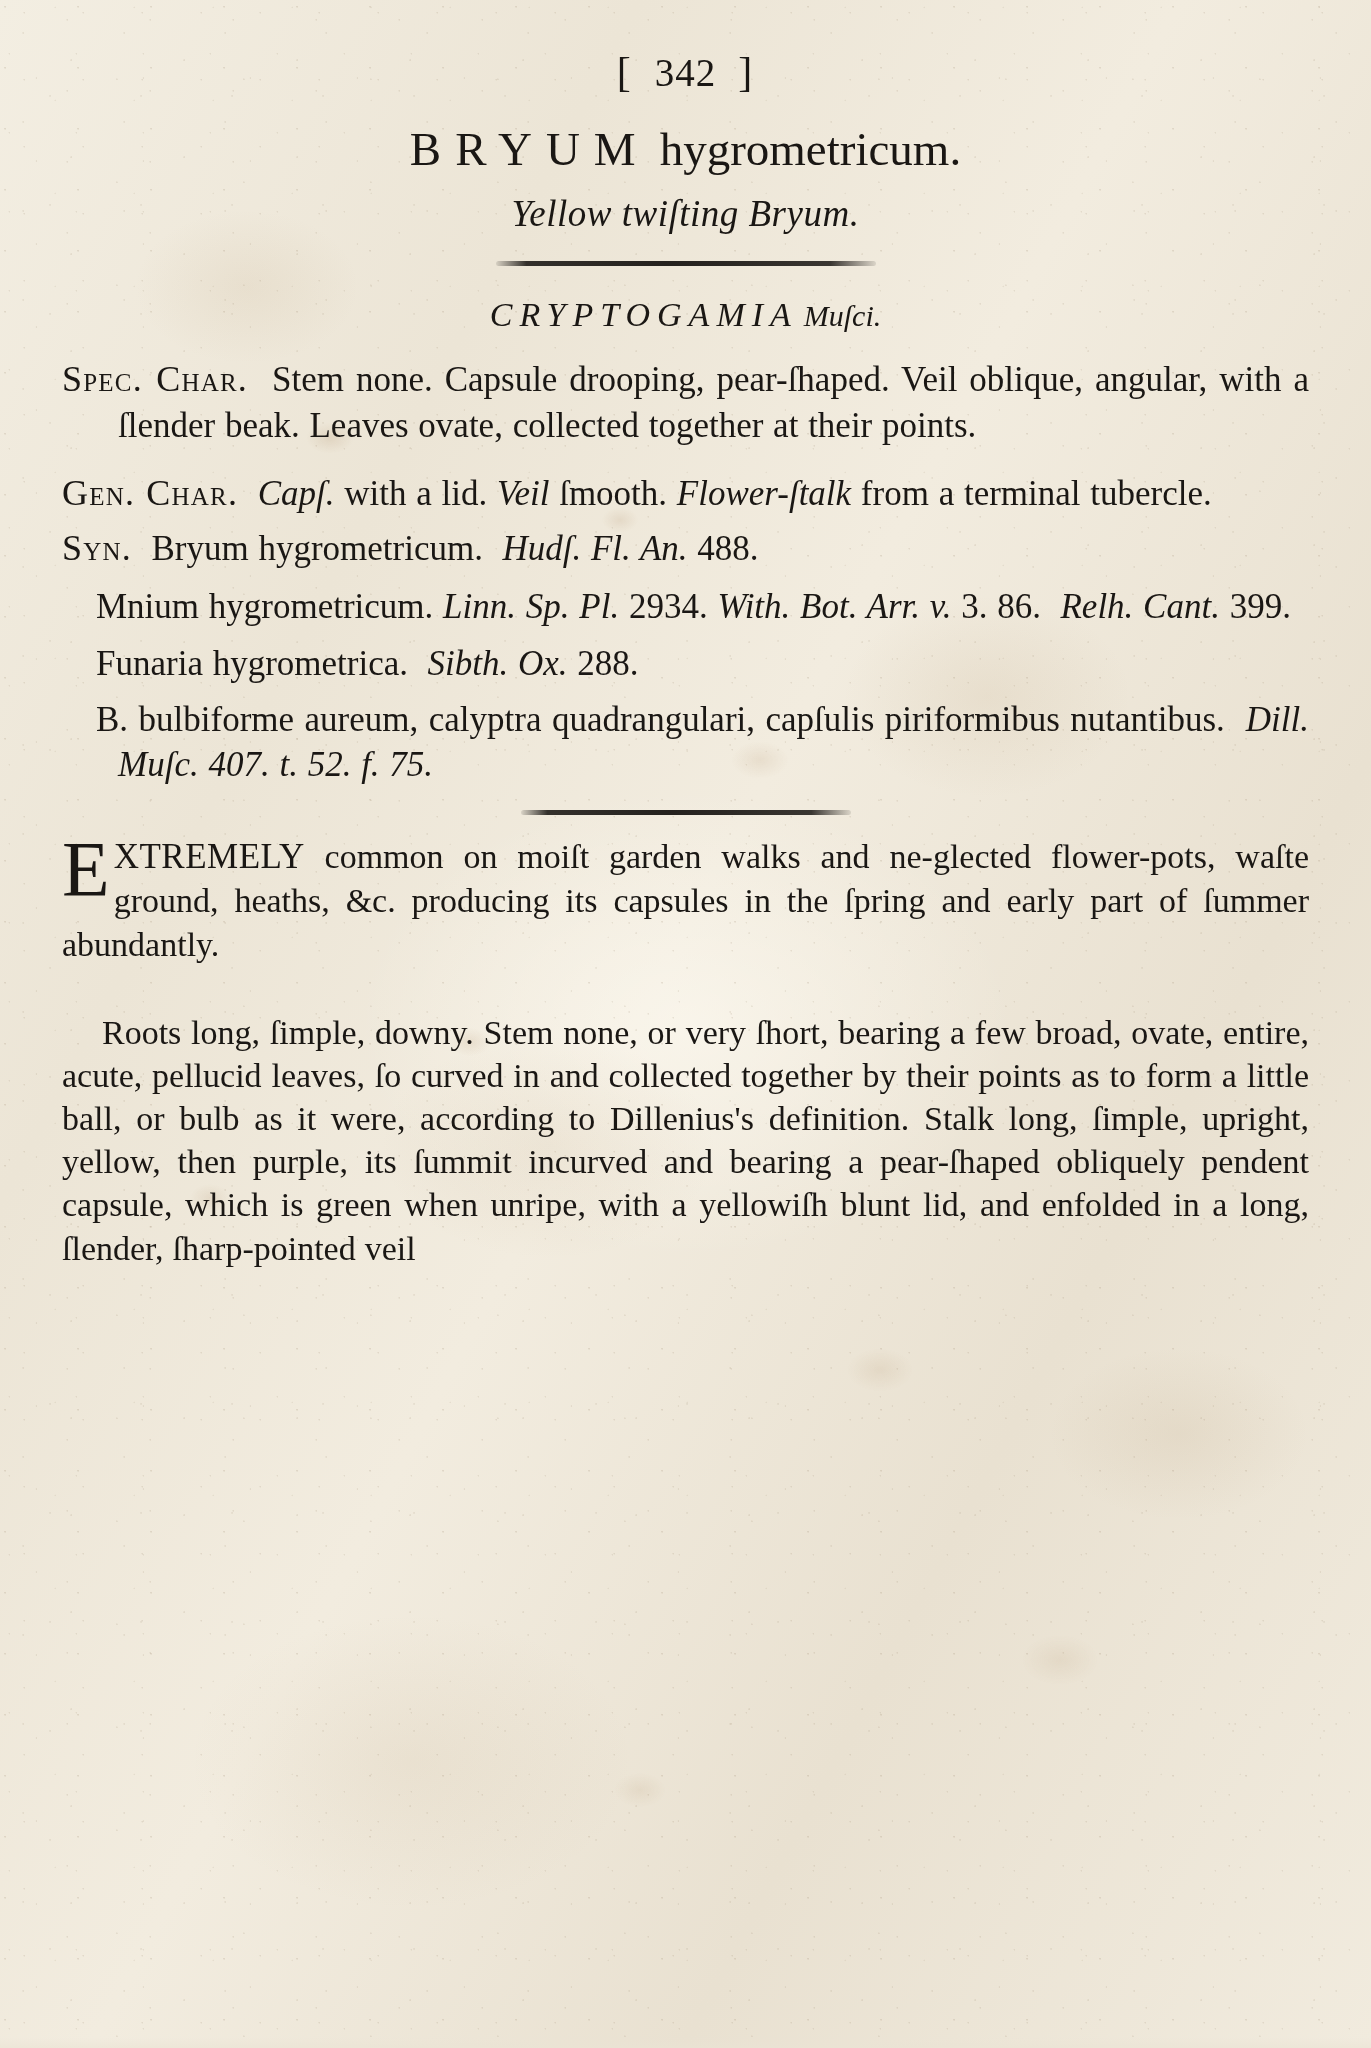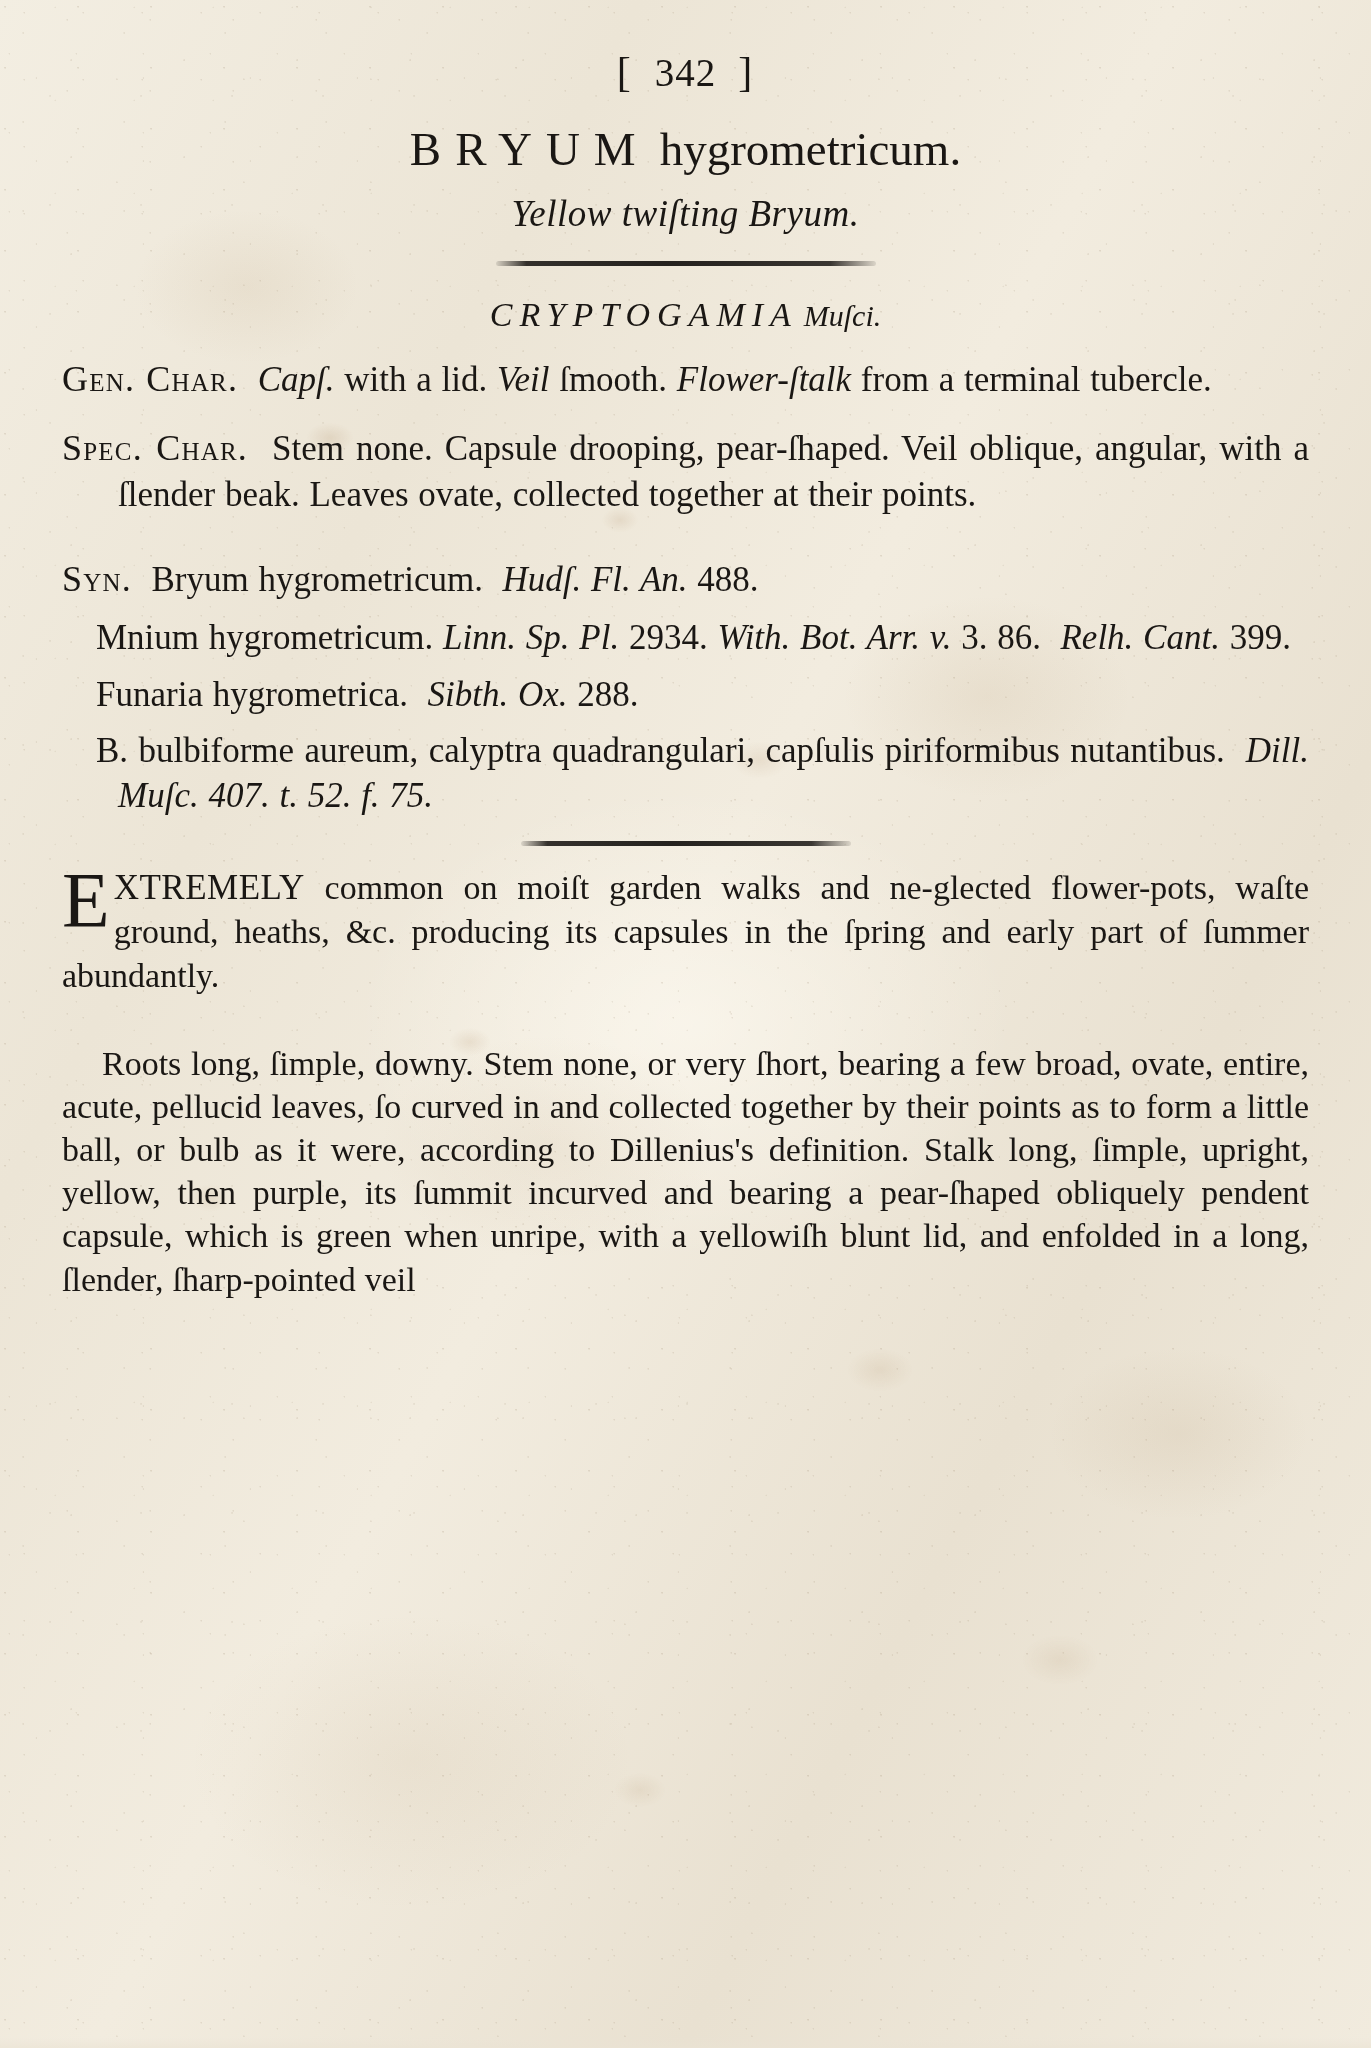--- a/index.html
+++ b/index.html
@@ -133,21 +133,21 @@
   .char-block {
     margin-top: 22px;
     font-size: 35px;
     line-height: 1.30;
     text-indent: -56px;
     padding-left: 56px;
     text-align: justify;
     text-align-last: left;
     word-spacing: 1px;
   }
-  .char-block.syn { margin-top: 39px; }
+  .char-block.syn { margin-top: 8px; }
 
   .sc {
     font-variant: small-caps;
     letter-spacing: 1.2px;
     font-size: 36px;
   }
   .it { font-style: italic; }
 
   .syn-entry {
     margin-top: 12px;
@@ -213,25 +213,25 @@
 
     <div class="english-name">Yellow twiſting Bryum.</div>
 
     <div class="rule"></div>
 
     <div class="class-line">
       <span class="ord">CRYPTOGAMIA</span><span class="sub">Muſci.</span>
     </div>
 
     <div class="char-block">
+      <span class="sc">Spec. Char.</span>&nbsp;&nbsp;<span>Stem none.  Capsule drooping, pear-ſhaped.  Veil oblique, angular, with a ſlender beak.  Leaves ovate, collected together at their points.</span>
+    </div>
+
+    <div class="char-block">
       <span class="sc">Gen. Char.</span>&nbsp;&nbsp;<span class="it">Capſ.</span><span> with a lid. </span><span class="it">Veil</span><span> ſmooth. </span><span class="it">Flower-ſtalk</span><span> from a terminal tubercle.</span>
-    </div>
-
-    <div class="char-block">
-      <span class="sc">Spec. Char.</span>&nbsp;&nbsp;<span>Stem none.  Capsule drooping, pear-ſhaped.  Veil oblique, angular, with a ſlender beak.  Leaves ovate, collected together at their points.</span>
     </div>
 
     <div class="char-block syn">
       <span class="sc">Syn.</span>&nbsp;&nbsp;<span>Bryum hygrometricum.</span>&nbsp;&nbsp;<span class="it">Hudſ. Fl. An.</span>&nbsp;<span>488.</span>
     </div>
 
     <div class="syn-entry">
       <span>Mnium hygrometricum.</span>&nbsp;<span class="it">Linn. Sp. Pl.</span>&nbsp;<span>2934.</span>&nbsp;<span class="it">With. Bot. Arr. v.</span>&nbsp;<span>3. 86.</span>&nbsp;&nbsp;<span class="it">Relh. Cant.</span>&nbsp;<span>399.</span>
     </div>
 

